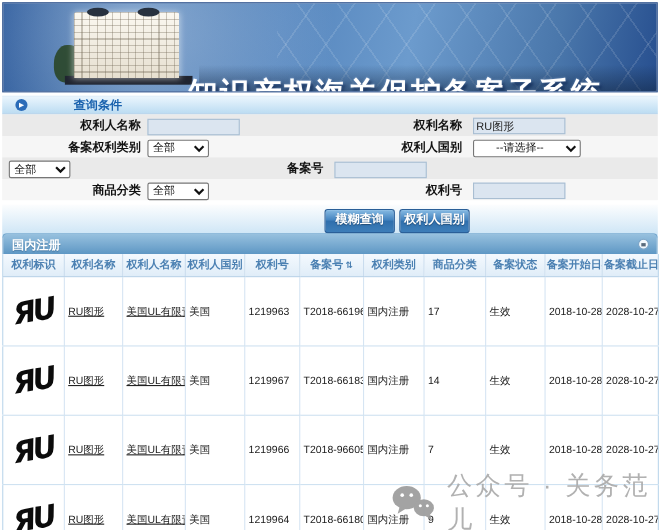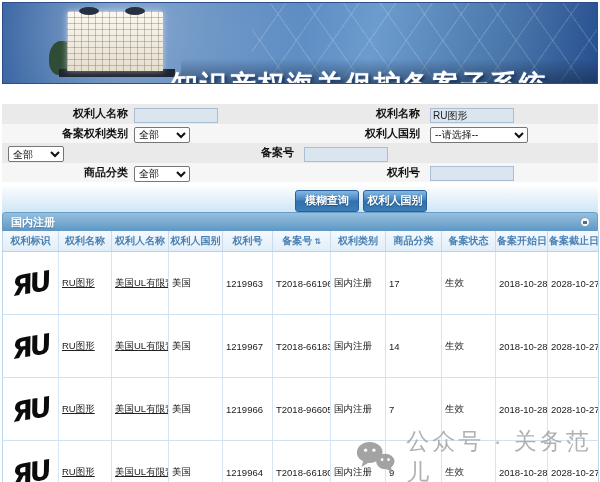--- a/index.html
+++ b/index.html
@@ -44,21 +44,21 @@
   .frow{display:flex;align-items:center;height:19.5px;}
   .frow:nth-child(odd){background:#eaeaea;}
   .frow:nth-child(even){background:#f6f6f6;}
   .lab-l{width:126px;text-align:right;font-size:11px;font-weight:bold;color:#111;}
   .ctl-l{width:166px;padding-left:6px;box-sizing:border-box;}
   .lab-r{width:126px;text-align:right;font-size:11px;font-weight:bold;color:#111;}
   .ctl-r{flex:1;padding-left:10px;}
   .tin{background:#dbe5f0;border:1px solid #a9bed2;height:13px;width:78px;font-size:10px;
     padding:0 2px;color:#222;}
   select{font-size:10px;height:16px;background:#fff;border:1px solid #767676;border-radius:2px;color:#111;}
-  .sel-s{width:56px;} .sel-m{width:98px;}
+  .sel-s{width:56px;} .sel-m{width:98px;padding-left:16px;}
 
   .band{position:absolute;left:2px;top:186px;width:596px;height:30px;
     background:linear-gradient(#fcfdfe,#c9e3f5);}
   .qbtn{position:absolute;top:4px;width:62px;height:20px;border:1px solid #2a5f98;border-radius:3px;
     background:linear-gradient(#85b9e2 0%,#4484c0 45%,#2f6fad 50%,#3d7eb9 100%);
     color:#fff;font-weight:bold;font-size:11px;text-align:center;line-height:19px;cursor:pointer;
     text-shadow:0 1px 1px rgba(0,0,0,.35);}
   .btn-fuzzy{left:293px;} .btn-exact{left:361px;}
 
   
@@ -97,20 +97,24 @@
     <div class="port"></div>
     <div class="trees"></div>
     <div class="base"></div>
     <div class="bldg">
       <span class="dome d1"></span>
       <span class="dome d2"></span>
     </div>
     <div class="banner-title">知识产权海关保护备案子系统</div>
   </div>
 
+  <div class="qbar">
+    <span class="qicon">▶</span>
+    <span class="qtitle">查询条件</span>
+  </div>
 
   <div class="form">
     <div class="frow">
       <span class="lab-l">权利人名称</span>
       <span class="ctl-l"><input class="tin" value="" style=""></span>
       <span class="lab-r">权利名称</span>
       <span class="ctl-r"><input class="tin" value="RU图形" style=""></span>
     </div>
     <div class="frow">
       <span class="lab-l">备案权利类别</span>

